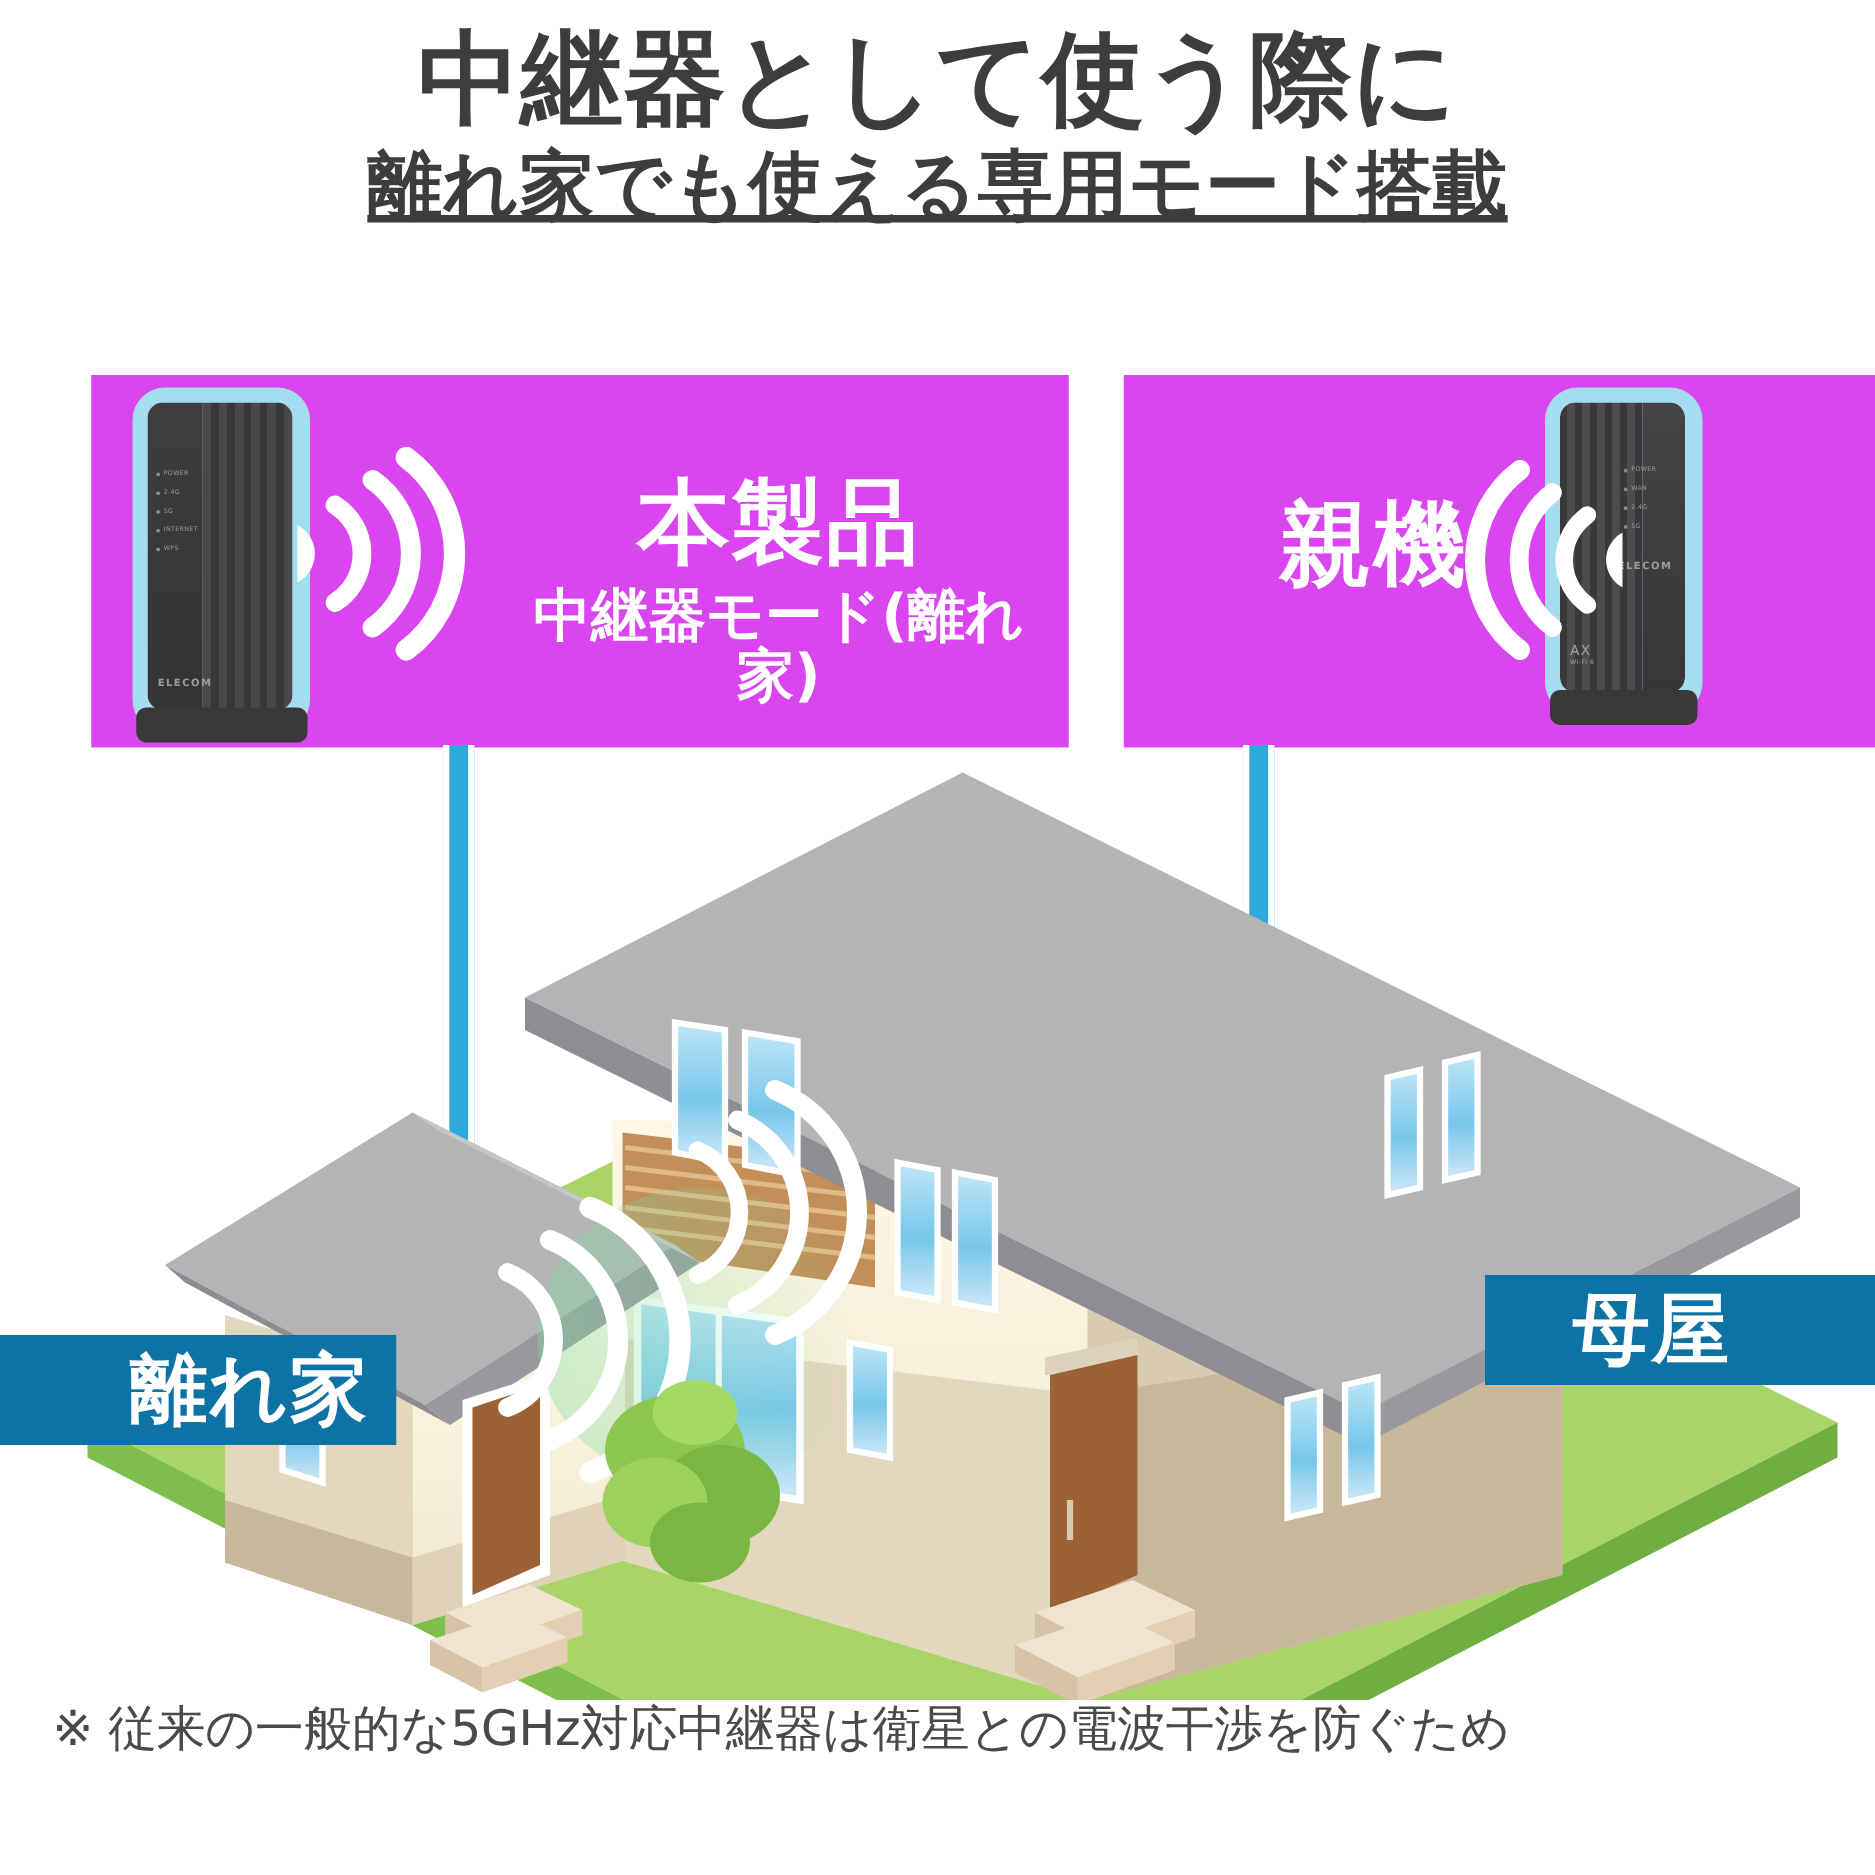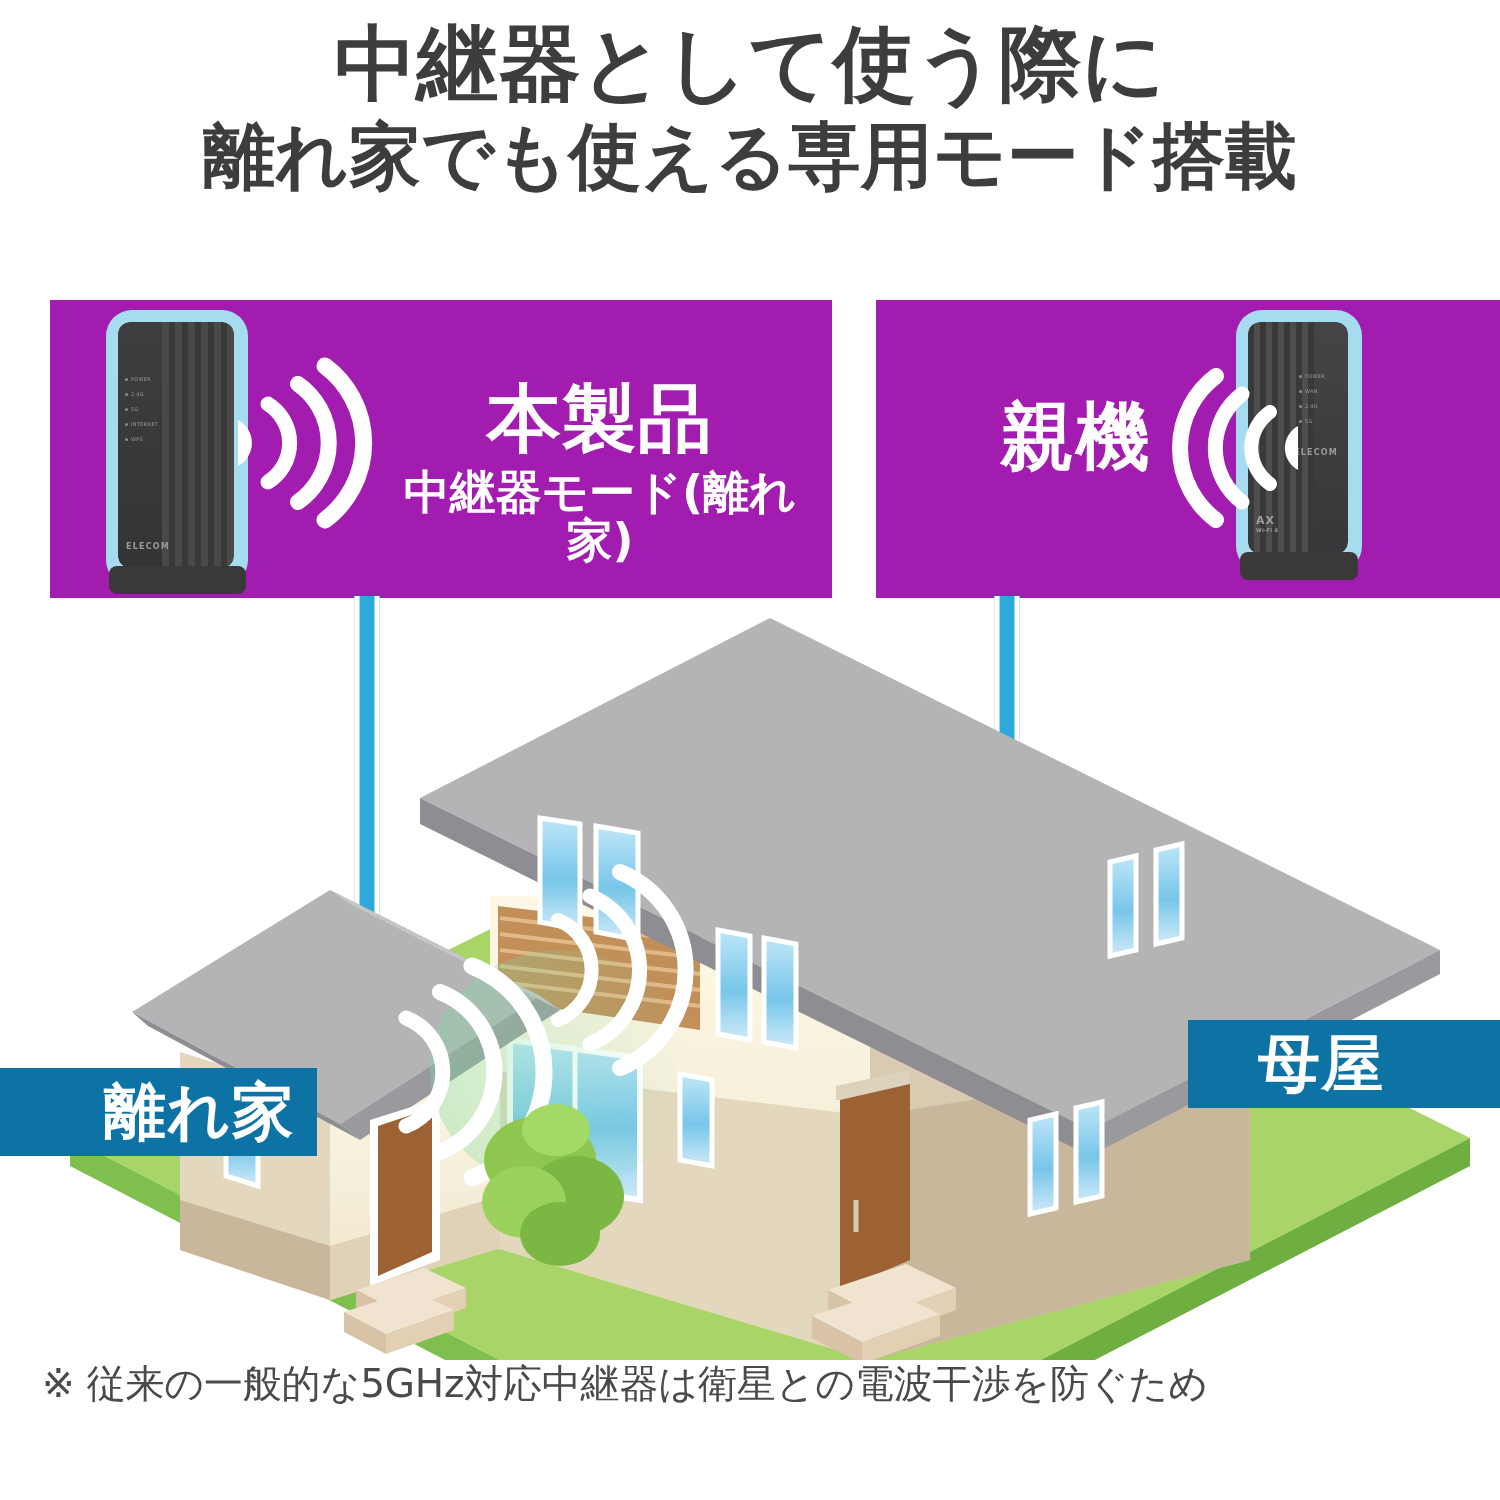--- a/index.html
+++ b/index.html
@@ -15,27 +15,28 @@
   
   .title-block{
     position:absolute;left:0;top:18px;width:1500px;
     text-align:center;
     color:#3d3d3d;
     font-weight:bold;
     letter-spacing:0.01em;
     line-height:1.12;
   }
   .title-line{font-size:82px;display:block;}
-  .title-line.l2{font-size:72px;margin-top:6px;}
+  .title-line.l2{font-size:60px;margin-top:6px;text-decoration:underline;}
 
   
   .panel{
     position:absolute;
-    background:#a21caf;
+    background:#d946ef;
     box-sizing:border-box;
+    margin-left:23px;
   }
   #panel-left{left:50px;top:300px;width:782px;height:298px;}
   #panel-right{left:876px;top:300px;width:664px;height:298px;}
 
   .panel-text{
     position:absolute;
     color:#ffffff;
     font-weight:bold;
     text-align:center;
     line-height:1.05;
@@ -80,21 +81,21 @@
   }
   .router .led-label{
     font-size:5px;color:#9a9a9a;letter-spacing:0.3px;white-space:nowrap;
   }
   .router .brand{
     position:absolute;left:7%;bottom:7%;
     font-size:8px;color:#9b9b9b;letter-spacing:1.2px;font-weight:bold;
   }
   .router .brand2{
     position:absolute;left:8%;bottom:9%;
-    font-size:11px;color:#a0a0a0;letter-spacing:1px;font-weight:bold;
+    font-size:11px;color:#a0a0a0;letter-spacing:1px;font-weight:normal;
   }
   .router .brand2 small{display:block;font-size:5px;letter-spacing:.4px;}
   .router .stand2{
     position:absolute;left:-8%;bottom:-26px;width:118%;height:28px;
     background:#3a3839;border-radius:8px;
   }
 
   
   #router-left{left:118px;top:322px;width:116px;height:246px;}
   

